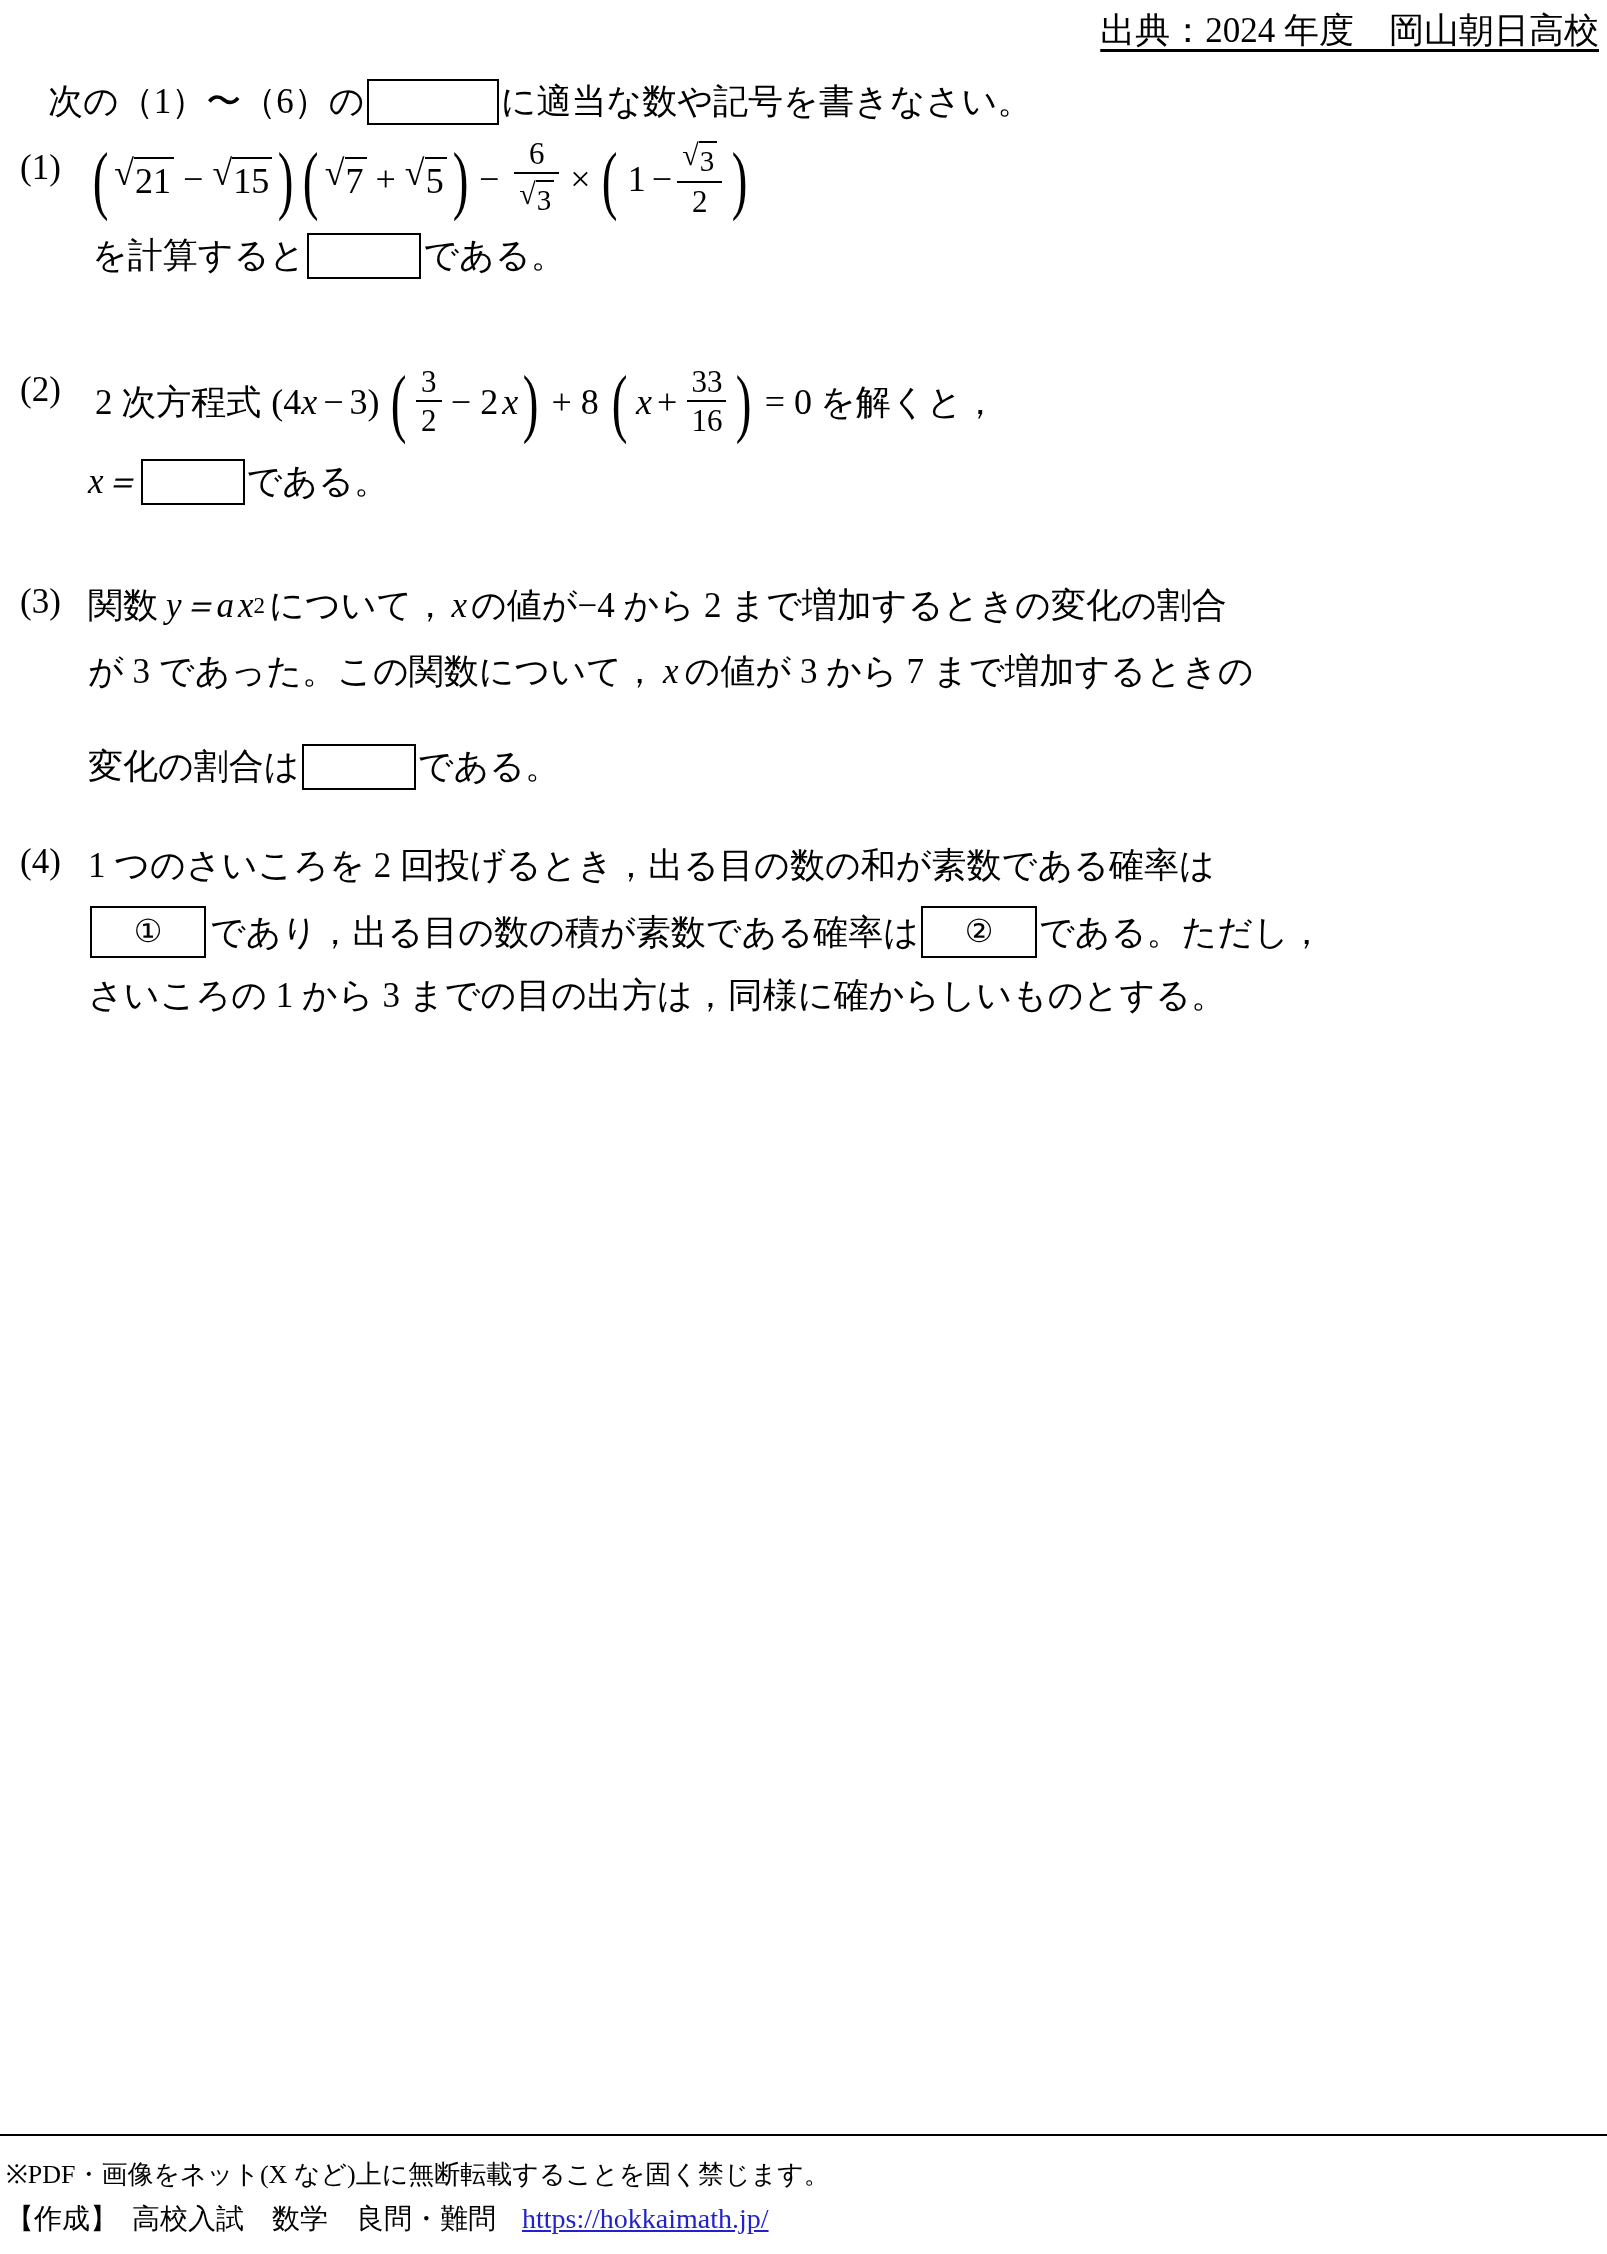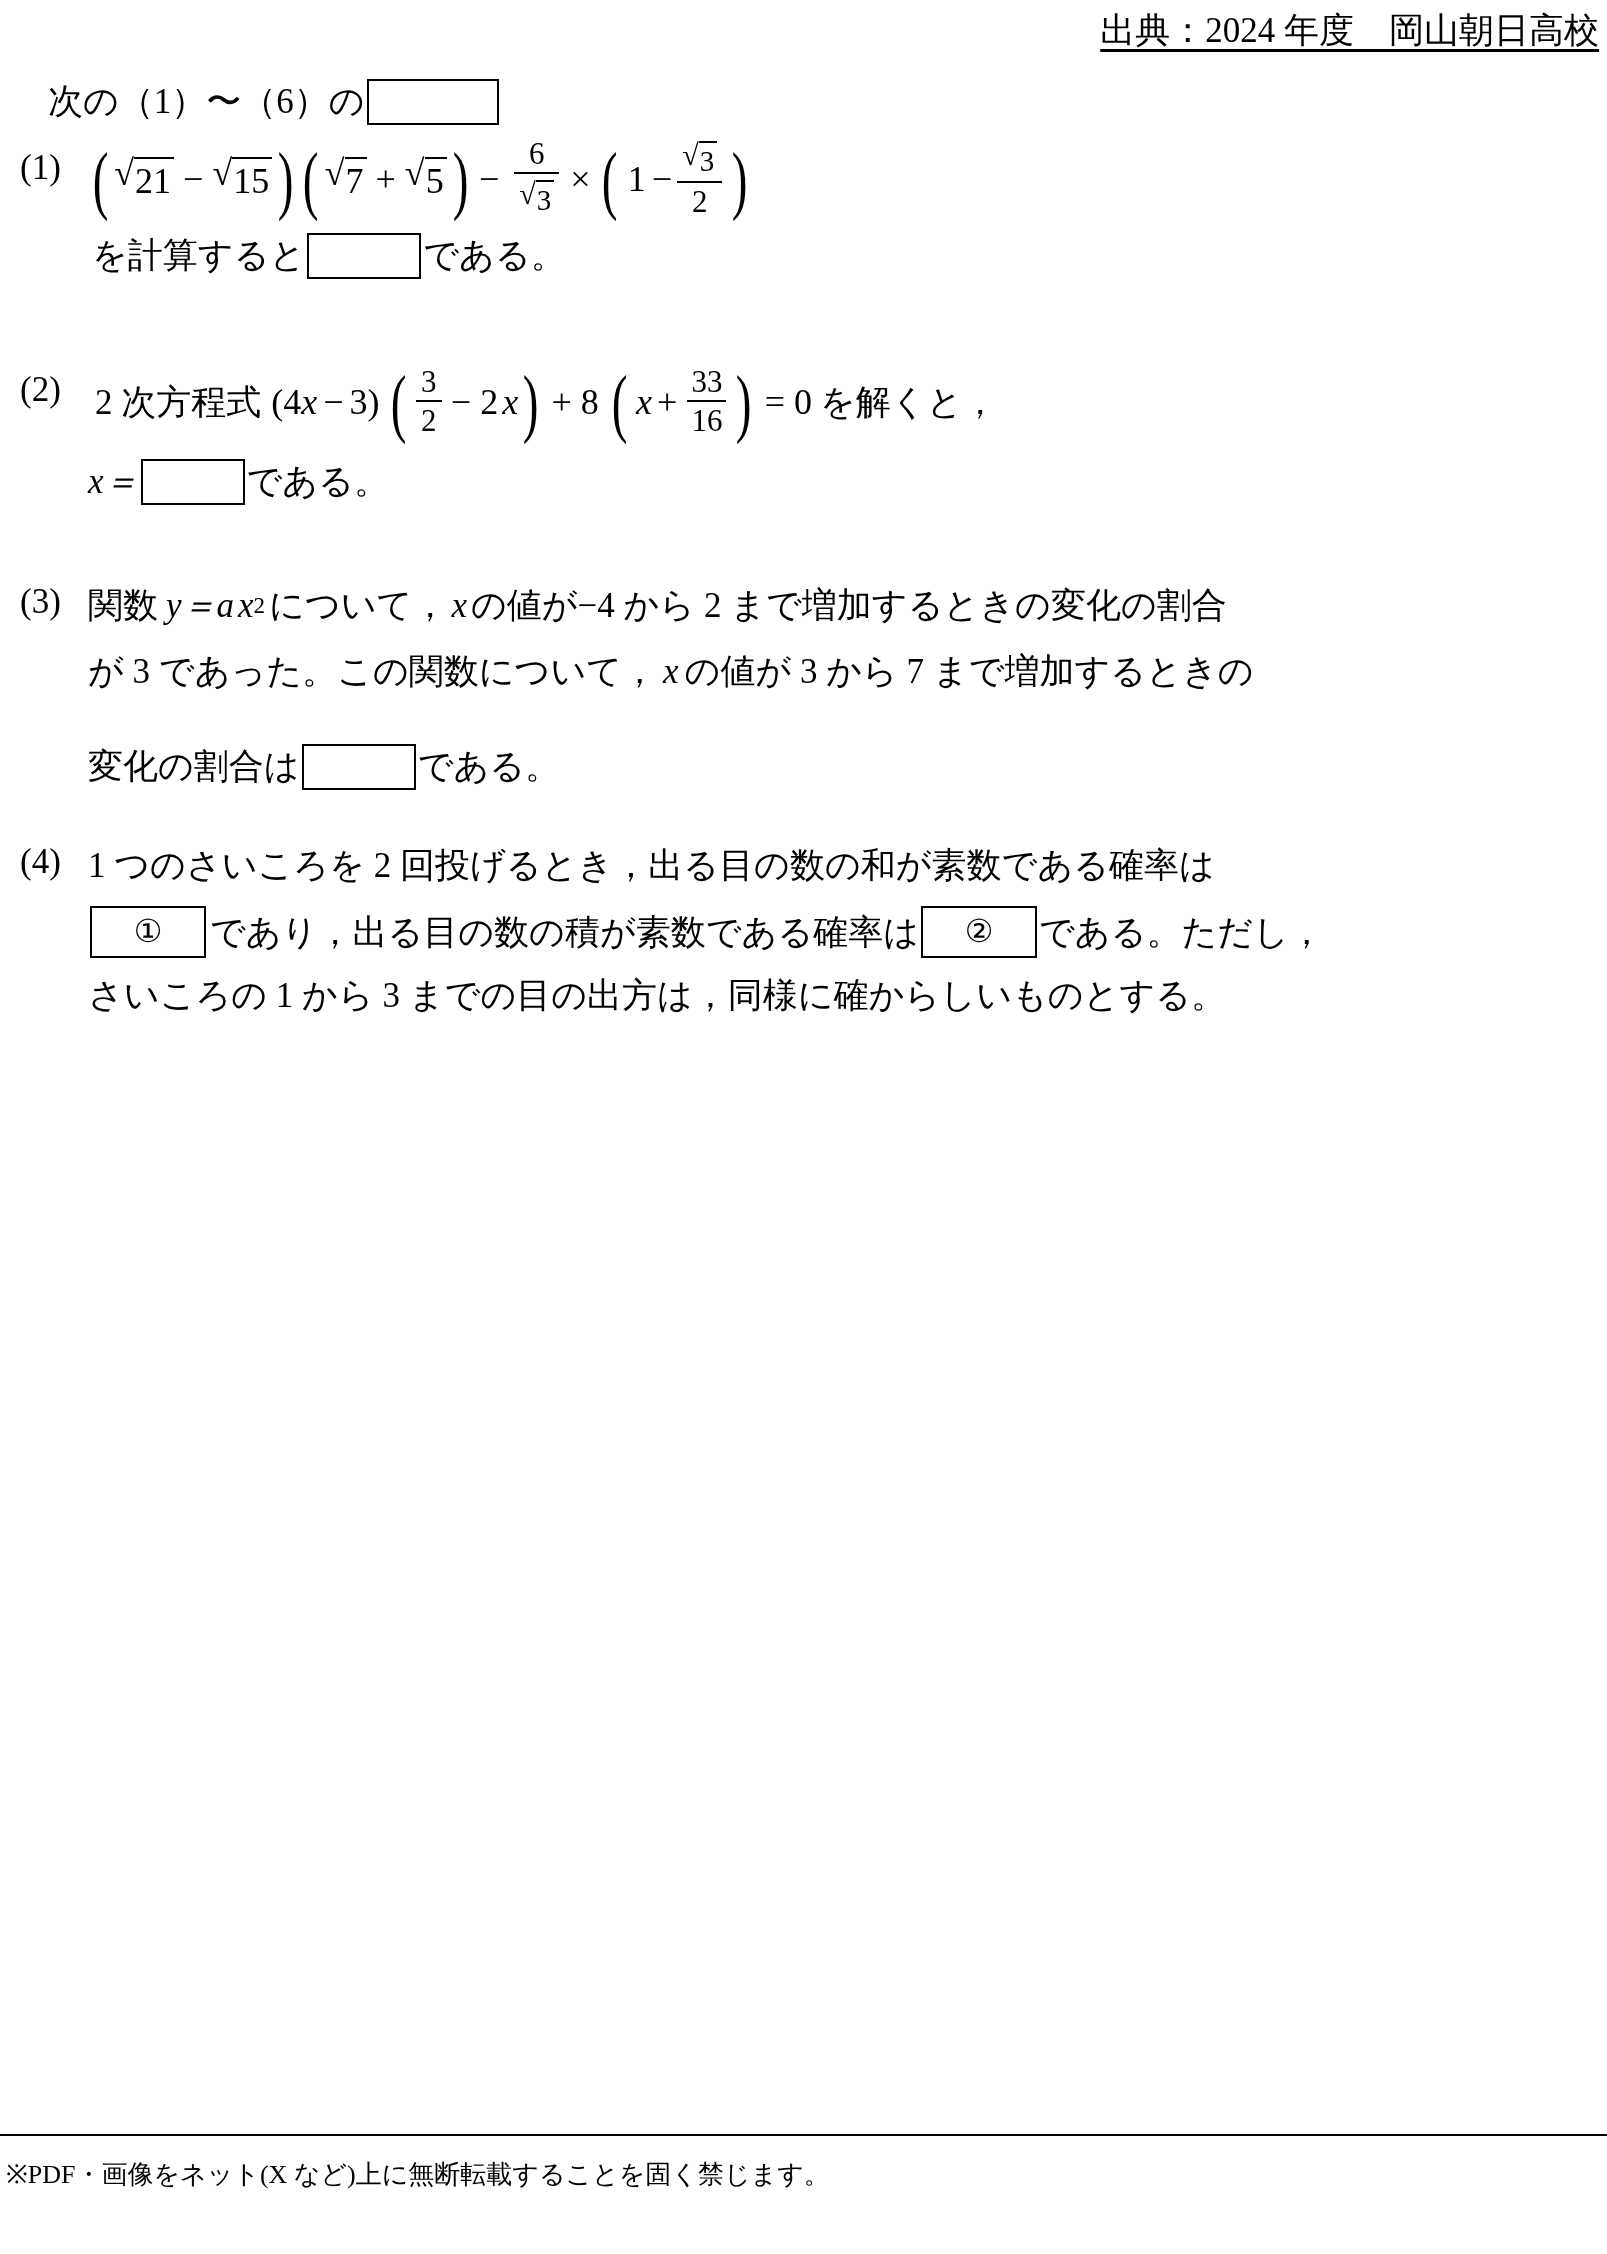--- a/index.html
+++ b/index.html
@@ -173,20 +173,21 @@
 </head>
 <body>
 
 <div class="page">
 
   <div class="header">出典：2024 年度　岡山朝日高校</div>
 
   <div class="lead">
     <span>次の（1）〜（6）の</span>
     <span class="ansbox wide"></span>
+    <span>に適当な数や記号を書きなさい。</span>
   </div>
 
   <div class="qnum" style="top:148px; left:20px;">(1)</div>
 
   <div class="body-line" style="top:138px; left:88px;">
     <span class="math">
       <span class="paren big">(</span>
       <span class="rad">
           <span class="sign">√</span>
           <span class="radicand">21</span>
@@ -322,14 +323,20 @@
   </div>
 
   <div class="body-line" style="top:972px; left:88px;">
     <span>さいころの 1 から 3 までの目の出方は，同様に確からしいものとする。</span>
   </div>
 
   <div class="footer-rule"></div>
 
   <div class="footer-note">※PDF・画像をネット(X など)上に無断転載することを固く禁じます。</div>
 
+  <div class="footer-credit">
+    <span class="tag">【作成】</span>
+    <span>高校入試　数学　良問・難問</span>
+    <span class="gap"></span>
+    <a class="link" href="#">https://hokkaimath.jp/</a>
+  </div>
 
 </div>
 
 </body></html>

